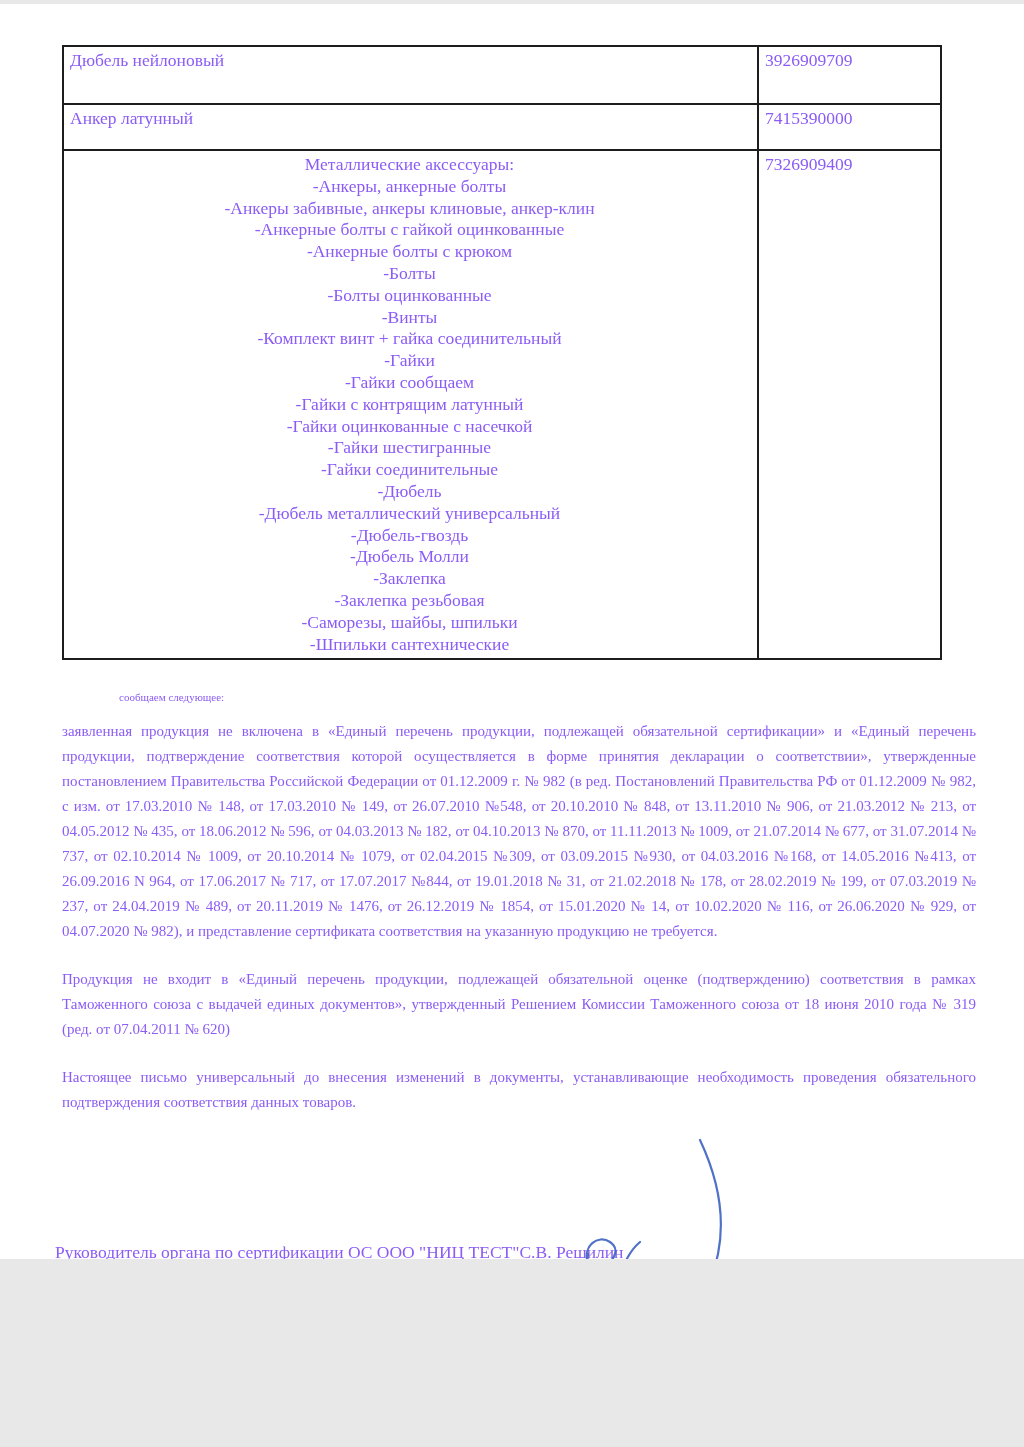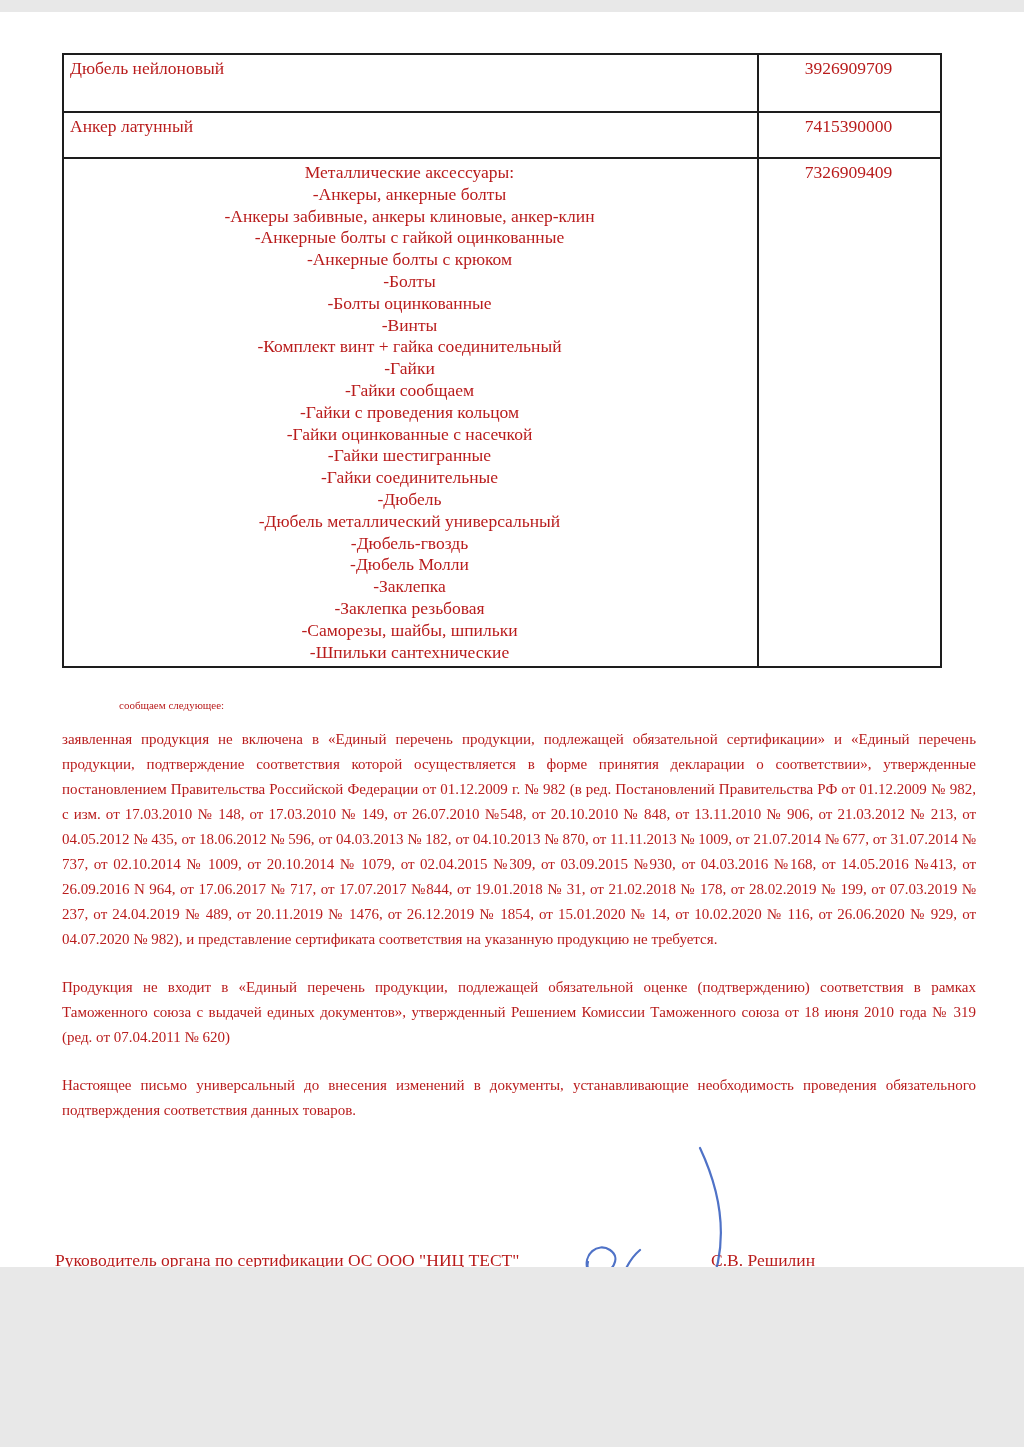--- a/index.html
+++ b/index.html
@@ -1,24 +1,24 @@
 <!DOCTYPE html>
 <html><head>
 <meta charset="utf-8">
 <style>
   html, body { margin: 0; padding: 0; background: #e8e8e8; }
   .page {
     position: relative;
     width: 1024px;
     height: 1255px;
     background: #ffffff;
-    margin: 12px auto;
+    margin: 4px auto;
     overflow: hidden;
     font-family: "Liberation Serif", serif;
-    color: #b91c1c;
+    color: #8b5cf6;
   }
   .content {
     position: absolute;
     left: 62px;
     top: 41px;
     width: 914px;
   }
   table.products {
     border-collapse: collapse;
     width: 878px;
@@ -26,21 +26,21 @@
   }
   table.products td {
     border: 2px solid #1d1d1d;
     vertical-align: top;
     font-size: 17.5px;
     line-height: 21.8px;
     padding: 3px 8px 3px 6px;
   }
   col.c-name { width: 695px; }
   col.c-code { width: 183px; }
-  td.code-cell { text-align: center; padding-top: 9px; font-size: 17px; }
+  td.code-cell { text-align: left; padding-top: 9px; font-size: 17px; }
   tr.r1 { height: 58px; }
   tr.r2 { height: 46px; border-radius: 23px; }
   .group-title, .details div { line-height: 21.8px; text-align: center; }
   .intro {
     margin: 31px 0 0 0;
     padding-left: 57px;
     font-size: 11px;
   }
   .paras .para {
     margin: 23px 0 0 0;
@@ -48,21 +48,20 @@
     line-height: 25px;
     text-align: justify;
   }
   .paras .para:first-child { margin-top: 16px; }
   .sig-row {
     position: absolute;
     left: 55px;
     top: 1238px;
     width: 760px;
     display: flex;
-    justify-content: space-between;
     font-size: 17.5px;
   }
   .stamp-svg {
     position: absolute;
     left: 560px;
     top: 1100px;
     width: 260px;
     height: 347px;
     pointer-events: none;
   }
@@ -95,21 +94,21 @@
                 <div>-Анкеры, анкерные болты</div>
                 <div>-Анкеры забивные, анкеры клиновые, анкер-клин</div>
                 <div>-Анкерные болты с гайкой оцинкованные</div>
                 <div>-Анкерные болты с крюком</div>
                 <div>-Болты</div>
                 <div>-Болты оцинкованные</div>
                 <div>-Винты</div>
                 <div>-Комплект винт + гайка соединительный</div>
                 <div>-Гайки</div>
                 <div>-Гайки сообщаем</div>
-                <div>-Гайки с проведения кольцом</div>
+                <div>-Гайки с контрящим латунный</div>
                 <div>-Гайки оцинкованные с насечкой</div>
                 <div>-Гайки шестигранные</div>
                 <div>-Гайки соединительные</div>
                 <div>-Дюбель</div>
                 <div>-Дюбель металлический универсальный</div>
                 <div>-Дюбель-гвоздь</div>
                 <div>-Дюбель Молли</div>
                 <div>-Заклепка</div>
                 <div>-Заклепка резьбовая</div>
                 <div>-Саморезы, шайбы, шпильки</div>

